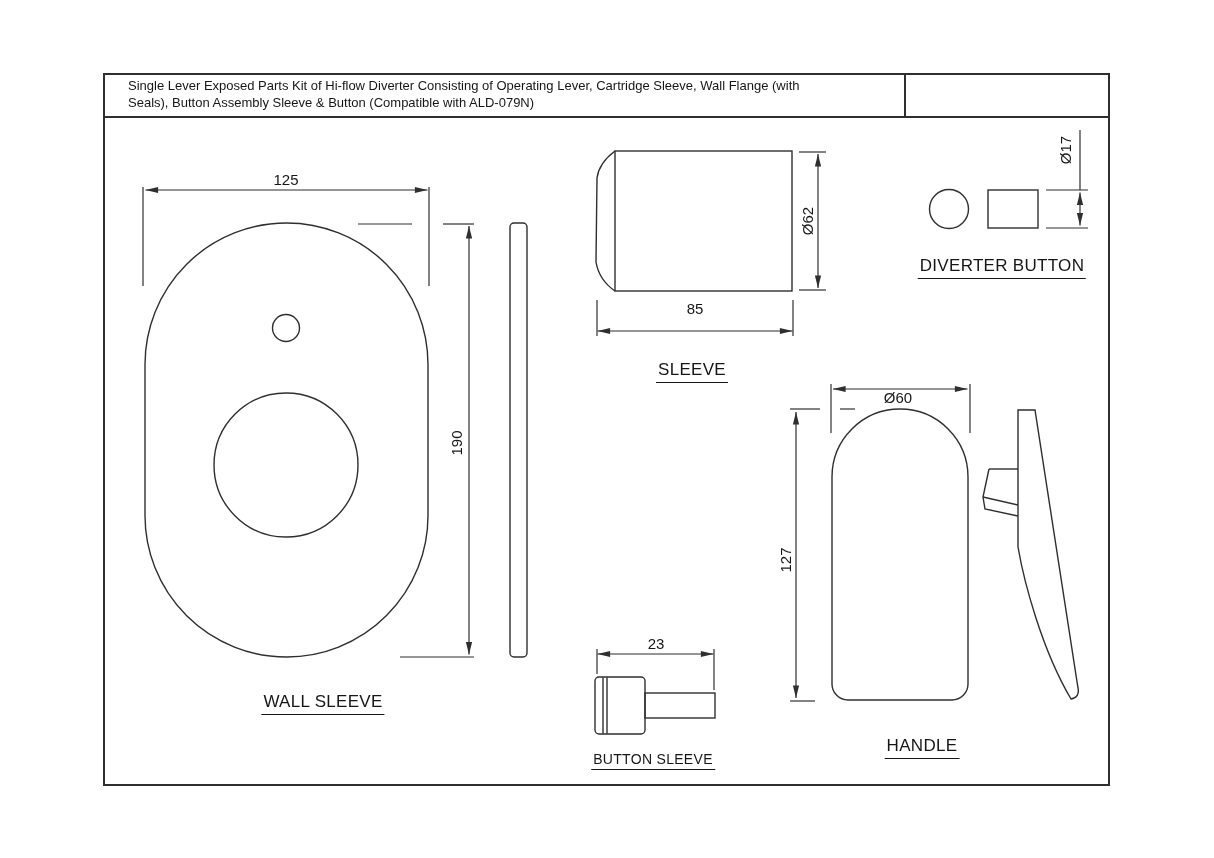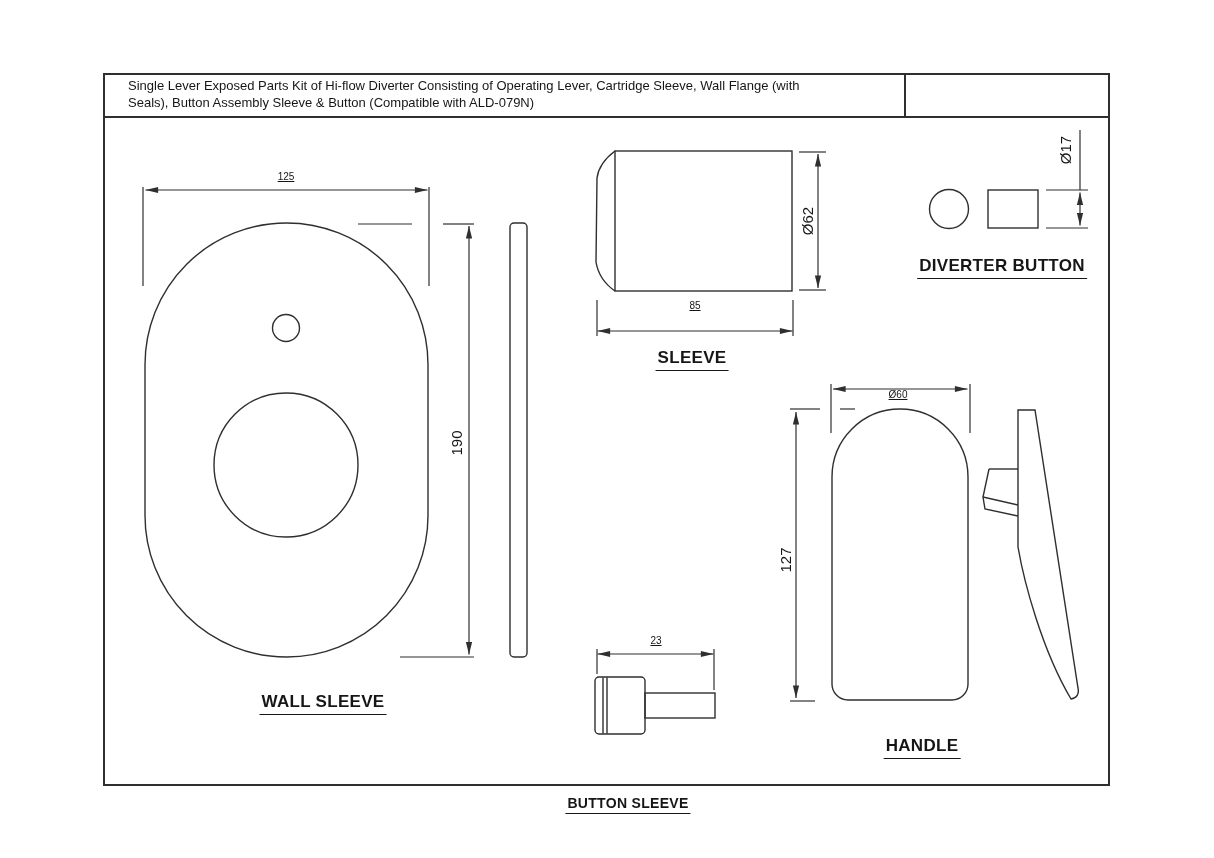--- a/index.html
+++ b/index.html
@@ -15,32 +15,31 @@
   .txt{position:absolute;white-space:nowrap;color:#161616;}
   .title-desc{
     left:128px;top:78px;width:714px;
     font-size:13px;line-height:16.5px;white-space:normal;
   }
   .cat-no{
     left:907px;top:74px;width:202px;height:43px;
     display:flex;align-items:center;justify-content:center;
     font-size:13.5px;
   }
-  .dim{font-size:10px;transform:translateX(-50%);text-decoration:underline;}
+  .dim{font-size:15px;transform:translateX(-50%);}
   .dim-rot{
     font-size:15px;
     transform:translate(-50%,-50%) rotate(-90deg);
   }
   .part-label{
     font-size:17px;
     transform:translateX(-50%);
     border-bottom:1.6px solid #161616;
     padding:0 2px 2px 2px;
     letter-spacing:0.3px;
-    font-weight:bold;
   }
   .part-label.small{font-size:14px;}
 </style>
 </head>
 <body>
 
 <div id="sheet">
 
   <svg id="draw-svg" width="1214" height="858" viewBox="0 0 1214 858">
     <defs>
@@ -130,18 +129,18 @@
   <div class="txt dim" style="left:286px;top:171px;">125</div>
   <div class="txt dim-rot" style="left:456px;top:443px;">190</div>
   <div class="txt dim" style="left:695px;top:300px;">85</div>
   <div class="txt dim-rot" style="left:807px;top:221px;">Ø62</div>
   <div class="txt dim-rot" style="left:1065px;top:150px;">Ø17</div>
   <div class="txt dim" style="left:898px;top:369px;margin-top:20px;">Ø60</div>
   <div class="txt dim-rot" style="left:785px;top:560px;">127</div>
   <div class="txt dim" style="left:656px;top:635px;">23</div>
 
   <div class="txt part-label" style="left:323px;top:692px;">WALL SLEEVE</div>
-  <div class="txt part-label" style="left:692px;top:348px;">SLEEVE</div>
+  <div class="txt part-label" style="left:692px;top:360px;">SLEEVE</div>
   <div class="txt part-label" style="left:1002px;top:256px;">DIVERTER BUTTON</div>
   <div class="txt part-label" style="left:922px;top:736px;">HANDLE</div>
-  <div class="txt part-label small" style="left:628px;top:751px;margin-top:44px;">BUTTON SLEEVE</div>
+  <div class="txt part-label small" style="left:653px;top:751px;">BUTTON SLEEVE</div>
 
 </div>
 
 </body></html>

